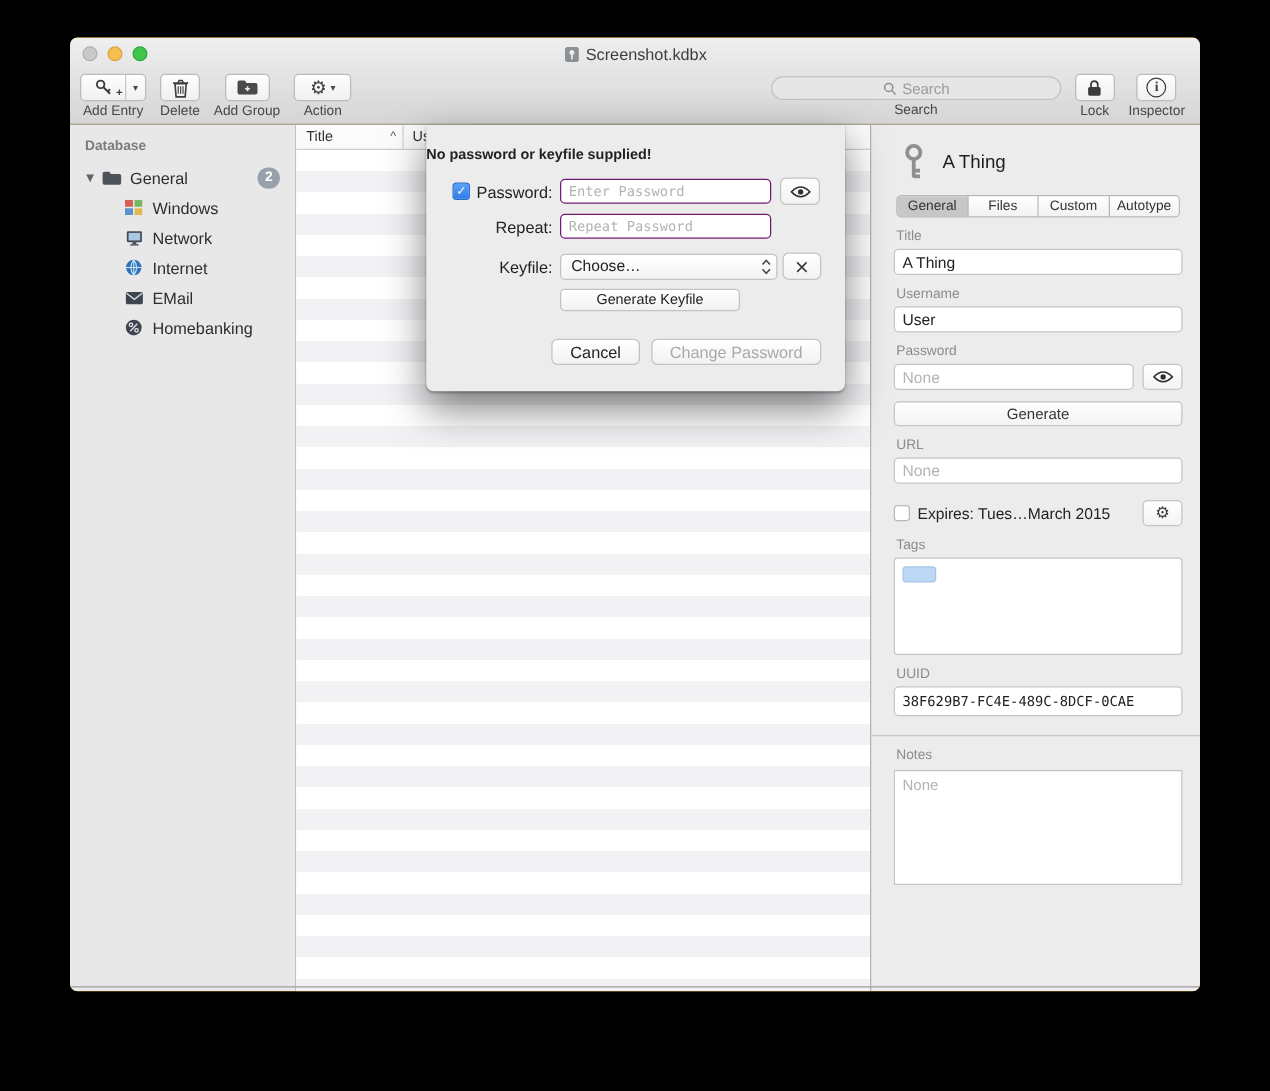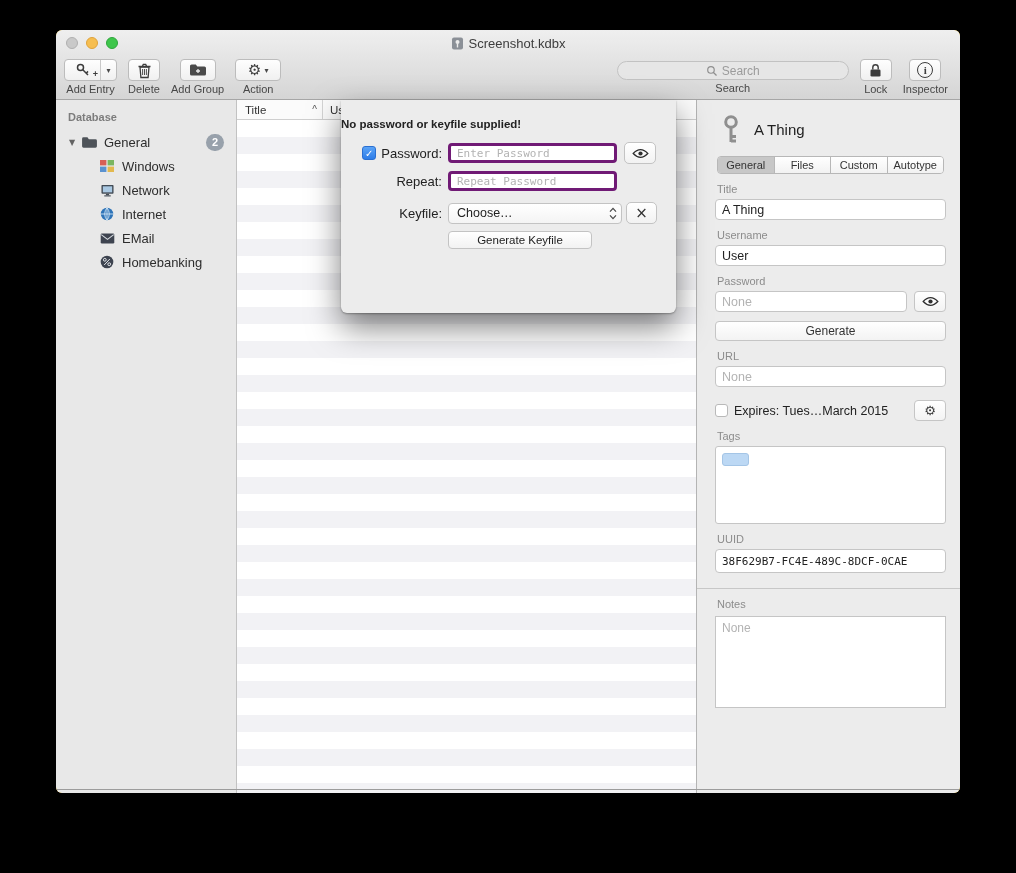--- a/index.html
+++ b/index.html
@@ -119,21 +119,21 @@
            box-shadow:0 14px 32px rgba(0,0,0,.5), 0 1px 2px rgba(0,0,0,.3); }
   .sheet-msg { text-align:left; font-size:11.5px; font-weight:700; color:#222;
                margin-bottom:12px; }
   .sheet-row { display:flex; align-items:center; margin:0 19px 6px 20px; height:22px; }
   .lbl-cell { width:81px; display:flex; align-items:center; justify-content:flex-end;
               gap:5px; font-size:13px; color:#222; margin-right:6px; flex-shrink:0; }
   .checkbox { width:14px; height:14px; border-radius:3px; border:1px solid #2a6fd1;
               background:linear-gradient(#5aa3f7,#2e7de8); color:#fff; display:flex;
               align-items:center; justify-content:center; font-size:10px; font-weight:700;
               flex-shrink:0; font-family:"DejaVu Sans", sans-serif; }
-  .sheet-field { width:169px; height:20px; background:#fff; border:3px solid #701a75;
+  .sheet-field { width:169px; height:20px; background:#fff; border:1px solid #701a75;
                  border-radius:4px; font-size:11px; padding:0 6px; color:#222; }
   .eye-btn { width:32px; height:22px; margin-left:7px; border:1px solid #c3c3c3;
              border-radius:5px; background:linear-gradient(#ffffff,#f2f2f2);
              display:flex; align-items:center; justify-content:center; flex-shrink:0; }
   .kf-row { margin-top:10px; }
   .popup { width:174px; height:21px; border:1px solid #c3c3c3; border-radius:4px;
            background:linear-gradient(#ffffff,#f4f4f4); display:flex; align-items:center;
            font-size:12.5px; color:#222; padding:0 4px 0 8px; }
   .popup-chevs { margin-left:auto; display:flex; }
   .x-btn { width:31px; height:22px; margin-left:4px; border:1px solid #c3c3c3;
@@ -466,15 +466,19 @@
       </div>
       <button class="x-btn">
         <span>×</span>
       </button>
     </div>
 
     <div class="gen-row">
       <button class="gen-kf-btn">Generate Keyfile</button>
     </div>
 
+    <div class="sheet-buttons">
+      <button class="btn">Cancel</button>
+      <button class="btn" disabled="">Change Password</button>
+    </div>
   </div>
 
 </div>
 
 </body></html>

